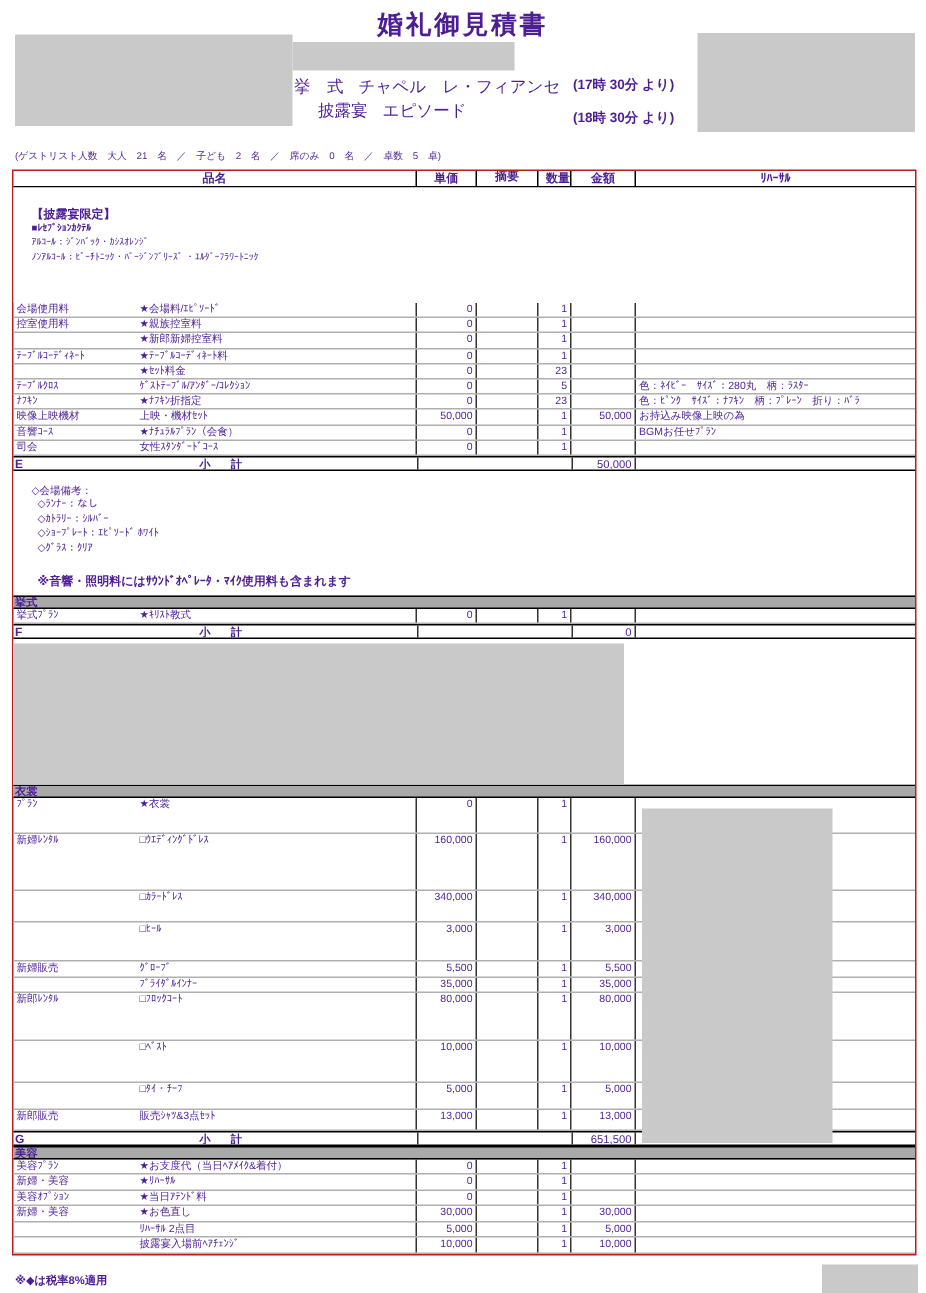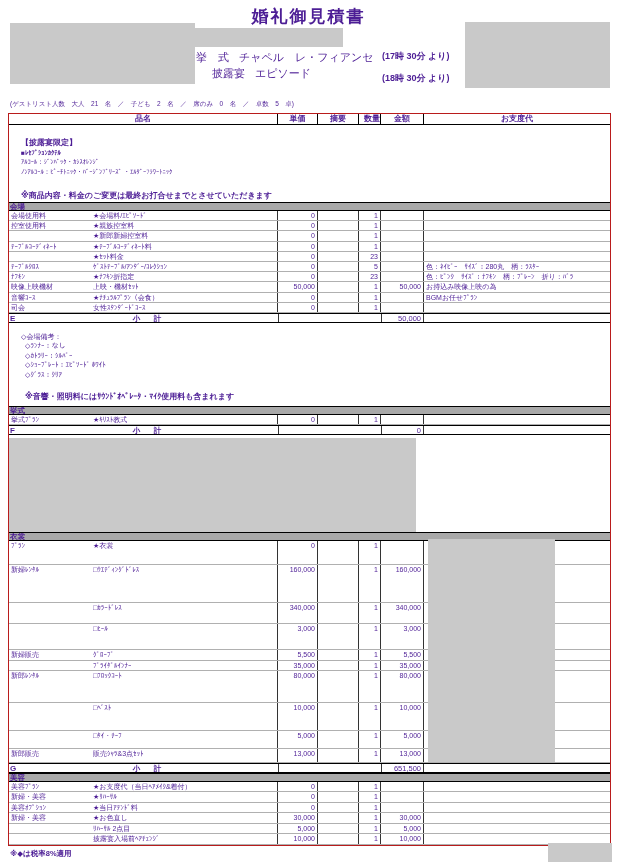--- a/index.html
+++ b/index.html
@@ -74,30 +74,28 @@
 
   <div class="guestline">(ゲストリスト人数　大人　21　名　／　子ども　2　名　／　席のみ　0　名　／　卓数　5　卓)</div>
 
   <div class="etable">
       <div class="thead">
         <div class="th c0">品名</div>
         <div class="th c1">単価</div>
         <div class="th c2">摘要</div>
         <div class="th c3">数量</div>
         <div class="th c4">金額</div>
-        <div class="th c5">お支度代</div>
+        <div class="th c5">ﾘﾊｰｻﾙ</div>
       </div>
       <div class="notes" style="height: 77px; padding-top: 13px;">
         <div class="nline b" style="font-size: 8px;">【披露宴限定】</div>
         <div class="nline b" style="font-size: 6.5px;">■ﾚｾﾌﾟｼｮﾝｶｸﾃﾙ</div>
         <div class="nline" style="font-size: 6.5px;">ｱﾙｺｰﾙ：ｼﾞﾝﾊﾞｯｸ・ｶｼｽｵﾚﾝｼﾞ</div>
         <div class="nline" style="font-size: 6.5px;">ﾉﾝｱﾙｺｰﾙ：ﾋﾟｰﾁﾄﾆｯｸ・ﾊﾞｰｼﾞﾝﾌﾞﾘｰｽﾞ ・ｴﾙﾀﾞｰﾌﾗﾜｰﾄﾆｯｸ</div>
-        <div class="nline b" style="font-size: 8px; margin-top: 15px;">※商品内容・料金のご変更は最終お打合せまでとさせていただきます</div>
-      </div>
-      <div class="secbar"><span>会場</span></div>
+      </div>
       <div class="row" style="height: 10.2px;">
         <div class="cell c-cat">会場使用料</div>
         <div class="cell c-name">★会場料/ｴﾋﾟｿｰﾄﾞ</div>
         <div class="cell c-unit">0</div>
         <div class="cell c-ref"></div>
         <div class="cell c-qty">1</div>
         <div class="cell c-amt"></div>
         <div class="cell c-rem"></div>
       </div>
       <div class="row" style="height: 10.2px;">

